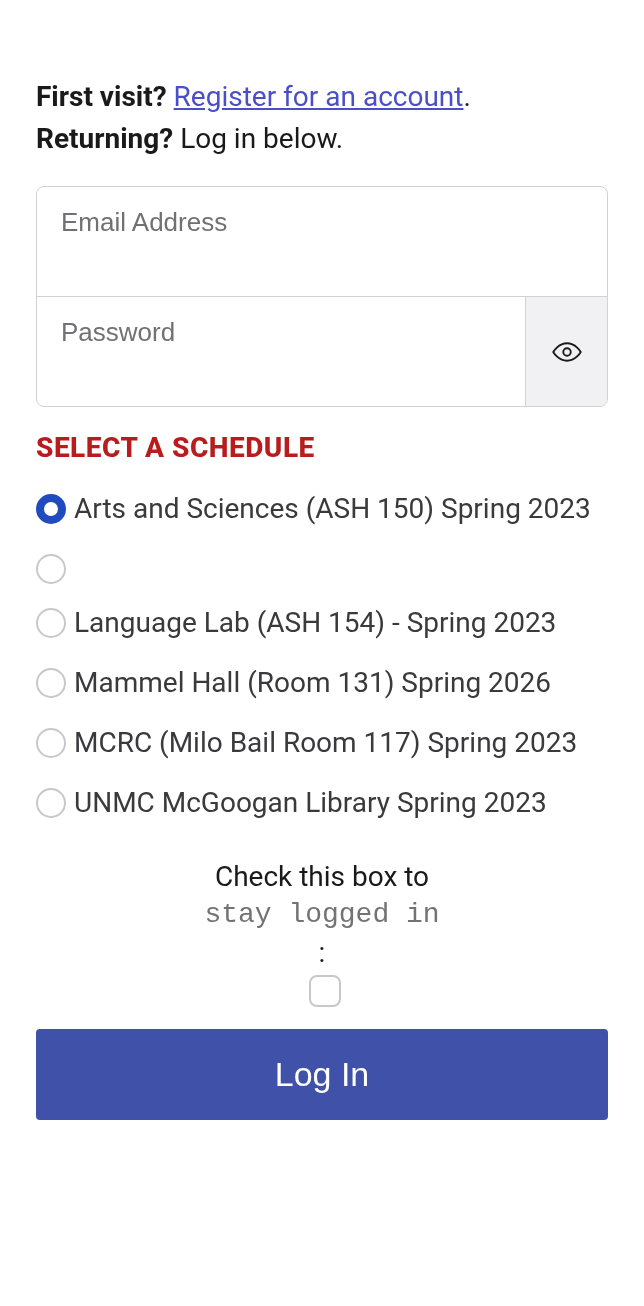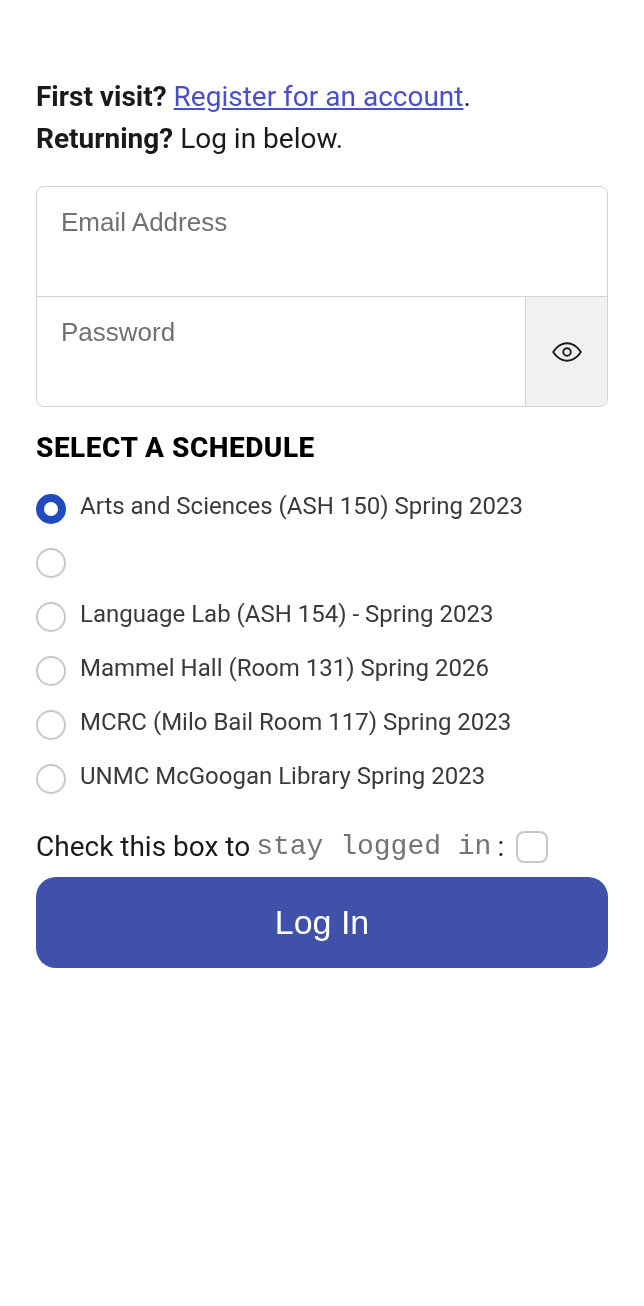--- a/index.html
+++ b/index.html
@@ -68,30 +68,30 @@
       height: 30px;
       stroke: #1a1a1a;
       fill: none;
       stroke-width: 1.5;
     }
     .section-header {
       font-size: 28px;
       font-weight: 800;
       letter-spacing: 0.5px;
       margin-bottom: 24px;
-      color: #000000;
+      color: #b91c1c;
     }
     .radio-list {
       margin-bottom: 36px;
     }
     .radio-item {
       display: flex;
       align-items: flex-start;
-      gap: 14px;
-      font-size: 24px;
+      gap: 8px;
+      font-size: 28px;
       line-height: 1.5;
       color: #3a3a3d;
       margin-bottom: 18px;
       cursor: pointer;
     }
     .radio-item:last-child {
       margin-bottom: 16px;
     }
     .radio-circle {
       flex-shrink: 0;
@@ -108,42 +108,43 @@
     .radio-circle.checked {
       border-color: #1f4bbf;
       border-width: 8px;
     }
     .stay-row {
       font-size: 28px;
       color: #1a1a1a;
       display: flex;
       align-items: center;
       gap: 6px;
-      margin-bottom: 14px;
+      margin-bottom: 22px;
       flex-wrap: wrap;
+      flex-direction: column;
     }
     .stay-row .dim {
       color: #737373;
       font-family: Liberation Mono, monospace;
     }
     .checkbox {
       width: 32px;
       height: 32px;
       border: 2px solid #c8c8cc;
       border-radius: 8px;
       background: #fff;
       margin-left: 6px;
       cursor: pointer;
     }
     .login-btn {
       width: 100%;
       background: #3f51a8;
       color: #fff;
       border: none;
-      border-radius: 20px;
+      border-radius: 4px;
       font-size: 34px;
       font-weight: 400;
       padding: 26px 0;
       cursor: pointer;
     }
   </style>
 </head>
 <body>
 
 

